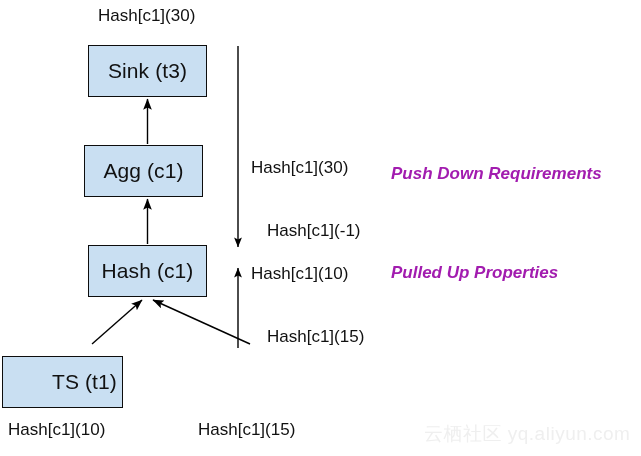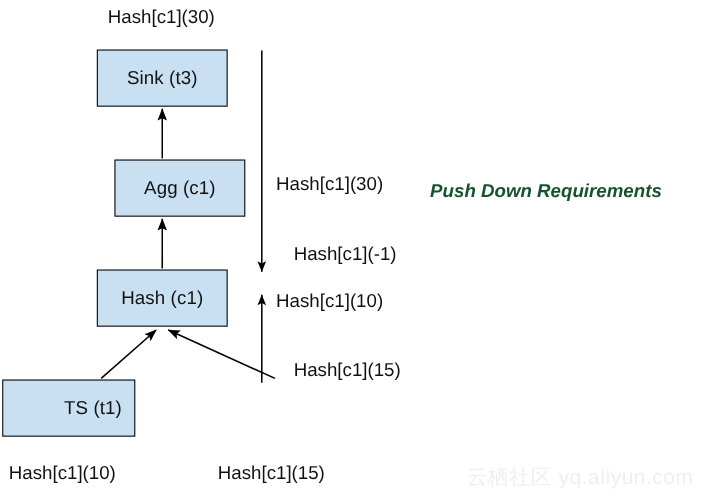--- a/index.html
+++ b/index.html
@@ -27,40 +27,40 @@
   }
   .node {
     position: absolute;
     box-sizing: border-box;
     background: #c9dff2;
     border: 1px solid #0d0d0d;
     display: flex;
     align-items: center;
     justify-content: center;
     font-family: "Liberation Sans", sans-serif;
-    font-size: 17px;
+    font-size: 21px;
     color: #111111;
     letter-spacing: 0.1px;
     z-index: 2;
   }
   .plain-label {
     position: absolute;
     font-family: "Liberation Sans", sans-serif;
     font-size: 17px;
     color: #111111;
     white-space: nowrap;
     z-index: 3;
   }
   .annotation {
     position: absolute;
     font-family: "Liberation Sans", sans-serif;
     font-size: 17px;
     font-weight: bold;
     font-style: italic;
-    color: #14532d;
+    color: #a21caf;
     white-space: nowrap;
     z-index: 3;
   }
   .prop-block {
     position: absolute;
     font-family: "Liberation Sans", sans-serif;
     font-size: 17px;
     color: #111111;
     white-space: nowrap;
     line-height: 21px;
@@ -76,23 +76,23 @@
     font-family: "Liberation Sans", sans-serif;
     font-size: 19px;
     color: #efefef;
     white-space: nowrap;
     letter-spacing: 0.5px;
     z-index: 1;
     user-select: none;
   }
   
   #node-sink { left: 88px;  top: 45px;  width: 119px; height: 52px; }
-  #node-agg  { left: 104px;  top: 145px; width: 119px; height: 52px; }
+  #node-agg  { left: 84px;  top: 145px; width: 119px; height: 52px; }
   #node-join { left: 88px;  top: 245px; width: 119px; height: 52px; }
-  #node-ts1  { left: 2px;   top: 345px; width: 121px; height: 52px; padding-left: 44px; }
+  #node-ts1  { left: 2px;   top: 356px; width: 121px; height: 52px; padding-left: 44px; }
   #node-ts2  { left: 190px; top: 345px; width: 120px; height: 52px; }
   
   #label-top       { left: 98px;  top: 6px; }
   #label-ts1-prop  { left: 8px;   top: 420px; }
   #label-ts2-prop  { left: 198px; top: 420px; }
   #pushdown-props  { left: 251px; top: 157px; }
   #pushdown-title  { left: 391px; top: 164px; }
   #pullup-props    { left: 251px; top: 263px; }
   #pullup-title    { left: 391px; top: 263px; }
   #wm              { left: 424px; top: 421px; }
@@ -145,16 +145,17 @@
     <span class="line-2">Hash[c1](-1)</span>
   </div>
 
   <div class="annotation" id="pushdown-title">Push Down Requirements</div>
 
   <div class="prop-block" id="pullup-props">
     <span class="line-1">Hash[c1](10)</span>
     <span class="line-2">Hash[c1](15)</span>
   </div>
 
+  <div class="annotation" id="pullup-title">Pulled Up Properties</div>
 
   <div class="watermark" id="wm">云栖社区 yq.aliyun.com</div>
 
 </div>
 
 </body></html>

